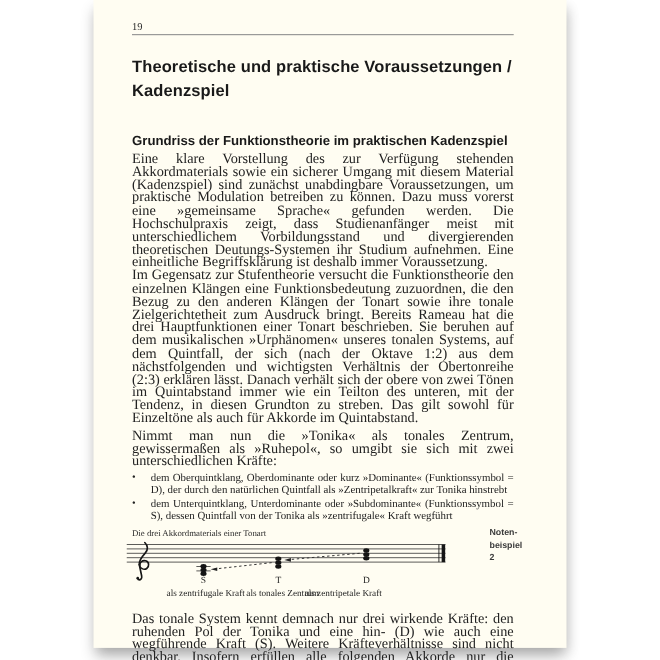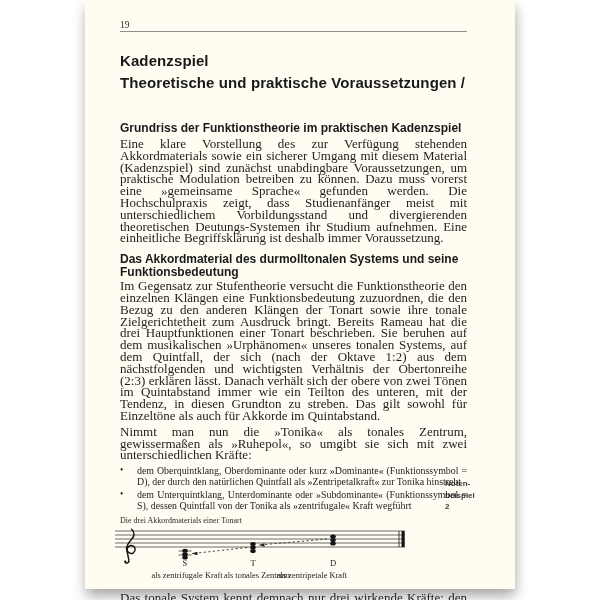--- a/index.html
+++ b/index.html
@@ -70,29 +70,28 @@
     <div>2</div>
   </div>
 
   <div class="content">
 
     <div class="pagehead">
       <span>19</span>
     </div>
 
     <div class="doc-title">
+      <div>Theoretische und praktische Voraussetzungen /</div>
       <div>Kadenzspiel</div>
-      <div>Theoretische und praktische Voraussetzungen /</div>
     </div>
 
     <div class="subhead first">Grundriss der Funktionstheorie im praktischen Kadenzspiel</div>
 
     <p class="body-para">Eine klare Vorstellung des zur Verfügung stehenden Akkordmaterials sowie ein sicherer Umgang mit diesem Material (Kadenzspiel) sind zunächst unabdingbare Voraussetzungen, um praktische Modulation betreiben zu können. Dazu muss vorerst eine »gemeinsame Sprache« gefunden werden. Die Hochschulpraxis zeigt, dass Studienanfänger meist mit unterschiedlichem Vorbildungsstand und divergierenden theoretischen Deutungs-Systemen ihr Studium aufnehmen. Eine einheitliche Begriffsklärung ist deshalb immer Voraussetzung.</p>
 
-    <div class="subhead second">Das Akkordmaterial des durmolltonalen Systems und seine Funktionsbedeutung</div>
 
     <p class="body-para">Im Gegensatz zur Stufentheorie versucht die Funktionstheorie den einzelnen Klängen eine Funktionsbedeutung zuzuordnen, die den Bezug zu den anderen Klängen der Tonart sowie ihre tonale Zielgerichtetheit zum Ausdruck bringt. Bereits Rameau hat die drei Hauptfunktionen einer Tonart beschrieben. Sie beruhen auf dem musikalischen »Urphänomen« unseres tonalen Systems, auf dem Quintfall, der sich (nach der Oktave 1:2) aus dem nächstfolgenden und wichtigsten Verhältnis der Obertonreihe (2:3) erklären lässt. Danach verhält sich der obere von zwei Tönen im Quintabstand immer wie ein Teilton des unteren, mit der Tendenz, in diesen Grundton zu streben. Das gilt sowohl für Einzeltöne als auch für Akkorde im Quintabstand.</p>
 
     <p class="body-para para-gap">Nimmt man nun die »Tonika« als tonales Zentrum, gewissermaßen als »Ruhepol«, so umgibt sie sich mit zwei unterschiedlichen Kräfte:</p>
 
     <div class="bullets">
       <div class="bullet-row">
         <span class="bullet-glyph">•</span>
         <span class="bullet-text">dem Oberquintklang, Oberdominante oder kurz »Dominante« (Funktionssymbol = D), der durch den natürlichen Quintfall als »Zentripetalkraft« zur Tonika hinstrebt</span>
       </div>

